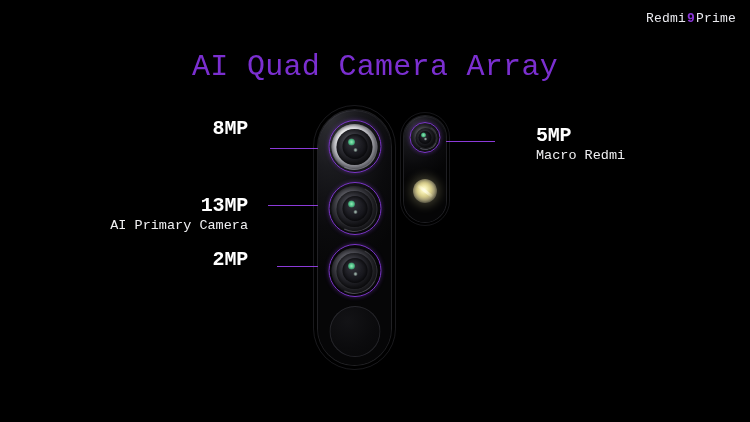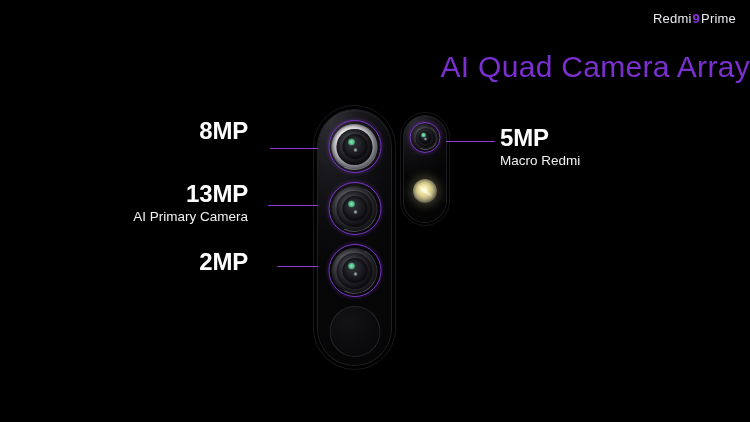--- a/index.html
+++ b/index.html
@@ -8,53 +8,54 @@
     width:750px; height:422px;
     background:#000;
     overflow:hidden;
     font-family:"Liberation Sans", sans-serif;
     -webkit-font-smoothing:antialiased;
   }
   #slide {
     position:relative;
     width:750px; height:422px;
     background:#000000;
+    font-family:Liberation Mono, monospace;
   }
 
   
   #brand {
     position:absolute; top:11px; right:14px;
     font-size:13px; letter-spacing:.2px;
     color:#e9e9ee; white-space:nowrap;
   }
   #brand .nine { color:#8b35d8; font-weight:700; padding:0 1px; }
 
   
   #title {
     position:absolute; top:50px; left:0; width:100%;
-    text-align:right;
+    text-align:center;
     font-size:30px; font-weight:400; letter-spacing:.3px;
     color:#7b2fd0;
   }
 
   
   .label { position:absolute; color:#fff; }
   .label .mp {
-    font-size:24px; font-weight:700; letter-spacing:-.2px;
+    font-size:20px; font-weight:700; letter-spacing:-.2px;
     line-height:1.15;
   }
   .label .sub {
     font-size:13.5px; font-weight:400; line-height:1.3;
     color:#f0f0f2;
   }
-  .label.right  { text-align:left;  }
+  .label.right  { text-align:left;margin-left:36px;  }
   .label.leftal { text-align:right; }
 
   #lbl-8mp  { right:502px; top:117px; }
-  #lbl-13mp { right:502px; top:180px; }
+  #lbl-13mp { right:502px; top:194px; }
   #lbl-2mp  { right:502px; top:248px; }
   #lbl-5mp  { left:500px;  top:124px; }
 
   
   .leader {
     position:absolute; height:1.4px;
     background:#8b3ad8;
   }
   #line-8mp  { left:270px; top:148px;  width:60px; }
   #line-13mp { left:268px; top:205px;  width:62px; }

